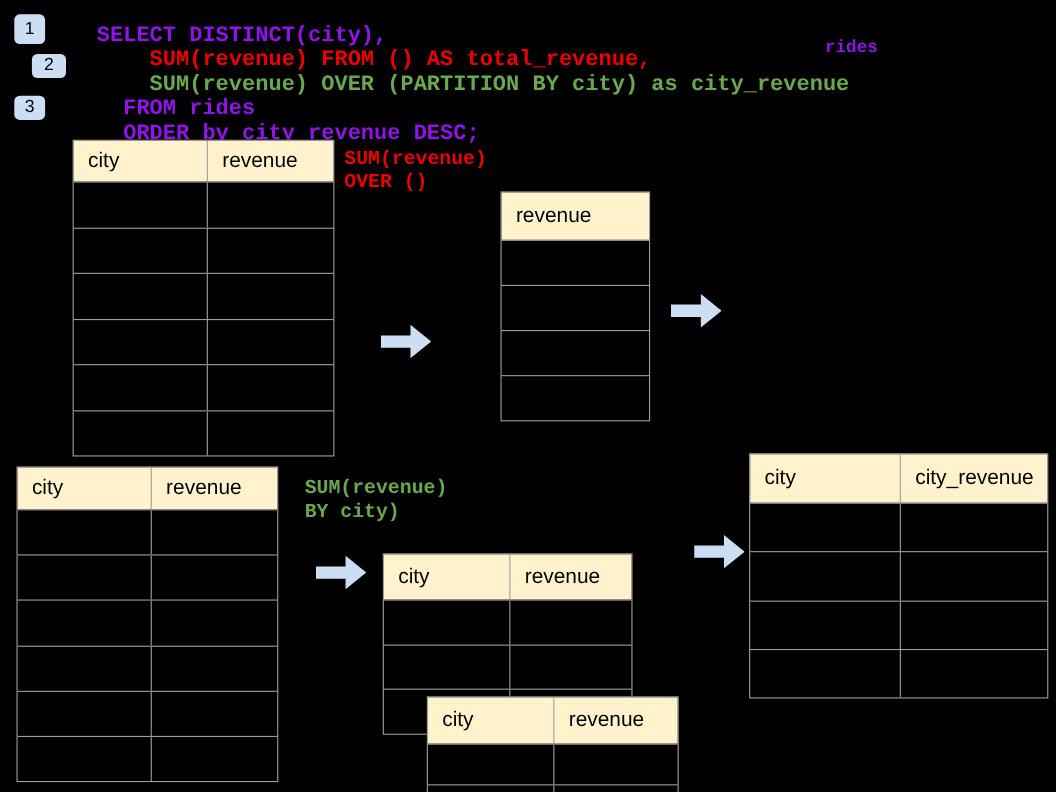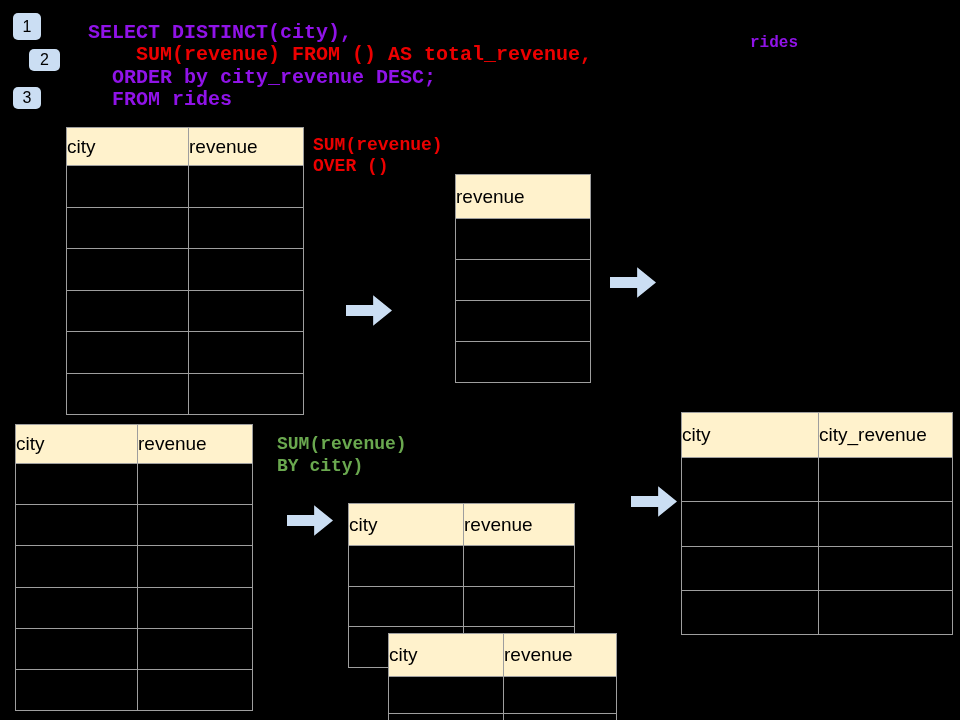--- a/index.html
+++ b/index.html
@@ -36,21 +36,21 @@
   #arrow-1{left:346px;top:294px;}
   #arrow-2{left:610px;top:266px;}
   #arrow-3{left:287px;top:504px;}
   #arrow-4{left:631px;top:485px;}
 
   
   .tbl{position:absolute;background:#000;border:1px solid var(--grid-border,#9E9E9E);
        box-sizing:border-box;display:flex;flex-direction:column;}
   .thead{display:grid;grid-template-columns:var(--cols);height:var(--hh);
          background:var(--header-bg,#FFF2CC);flex:0 0 auto;}
-  .thcell{display:flex;align-items:center;font-size:19px;
+  .thcell{display:flex;align-items:center;padding-left:13px;font-size:19px;
           color:var(--header-text,#000);overflow:hidden;}
   .thcell + .thcell{border-left:1px solid var(--grid-border,#9E9E9E);}
   .tbody{flex:1;display:flex;flex-direction:column;}
   .trow{flex:1;display:grid;grid-template-columns:var(--cols);
         border-top:1px solid var(--grid-border,#9E9E9E);}
   .tcell + .tcell{border-left:1px solid var(--grid-border,#9E9E9E);}
 
   #t-source-top   {left:66px; top:127px;width:238px;height:288px;--cols:121px 1fr;--hh:37px;}
   #t-revenue      {left:455px;top:174px;width:136px;height:209px;--cols:1fr;      --hh:43px;}
   #t-source-bottom{left:15px; top:424px;width:238px;height:287px;--cols:121px 1fr;--hh:38px;}
@@ -69,22 +69,23 @@
   <div class="badge" id="badge-2">
     <span>2</span>
   </div>
   <div class="badge" id="badge-3">
     <span>3</span>
   </div>
 
   <div class="code" id="sql-code">
     <div class="c-purple">SELECT DISTINCT(city),</div>
     <div class="c-red">    SUM(revenue) FROM () AS total_revenue,</div>
+    <div class="c-green">    SUM(revenue) OVER (PARTITION BY city) as city_revenue</div>
+    <div class="c-purple">  FROM rides</div>
     <div class="c-purple">  ORDER by city_revenue DESC;</div>
-    <div class="c-purple">  FROM rides</div>
   </div>
 
   <div class="code" id="side-note">
     <div class="c-purple">rides</div>
   </div>
 
   <div class="code" id="ann-total">
     <div class="c-red">SUM(revenue)</div>
     <div class="c-red">OVER ()</div>
   </div>

